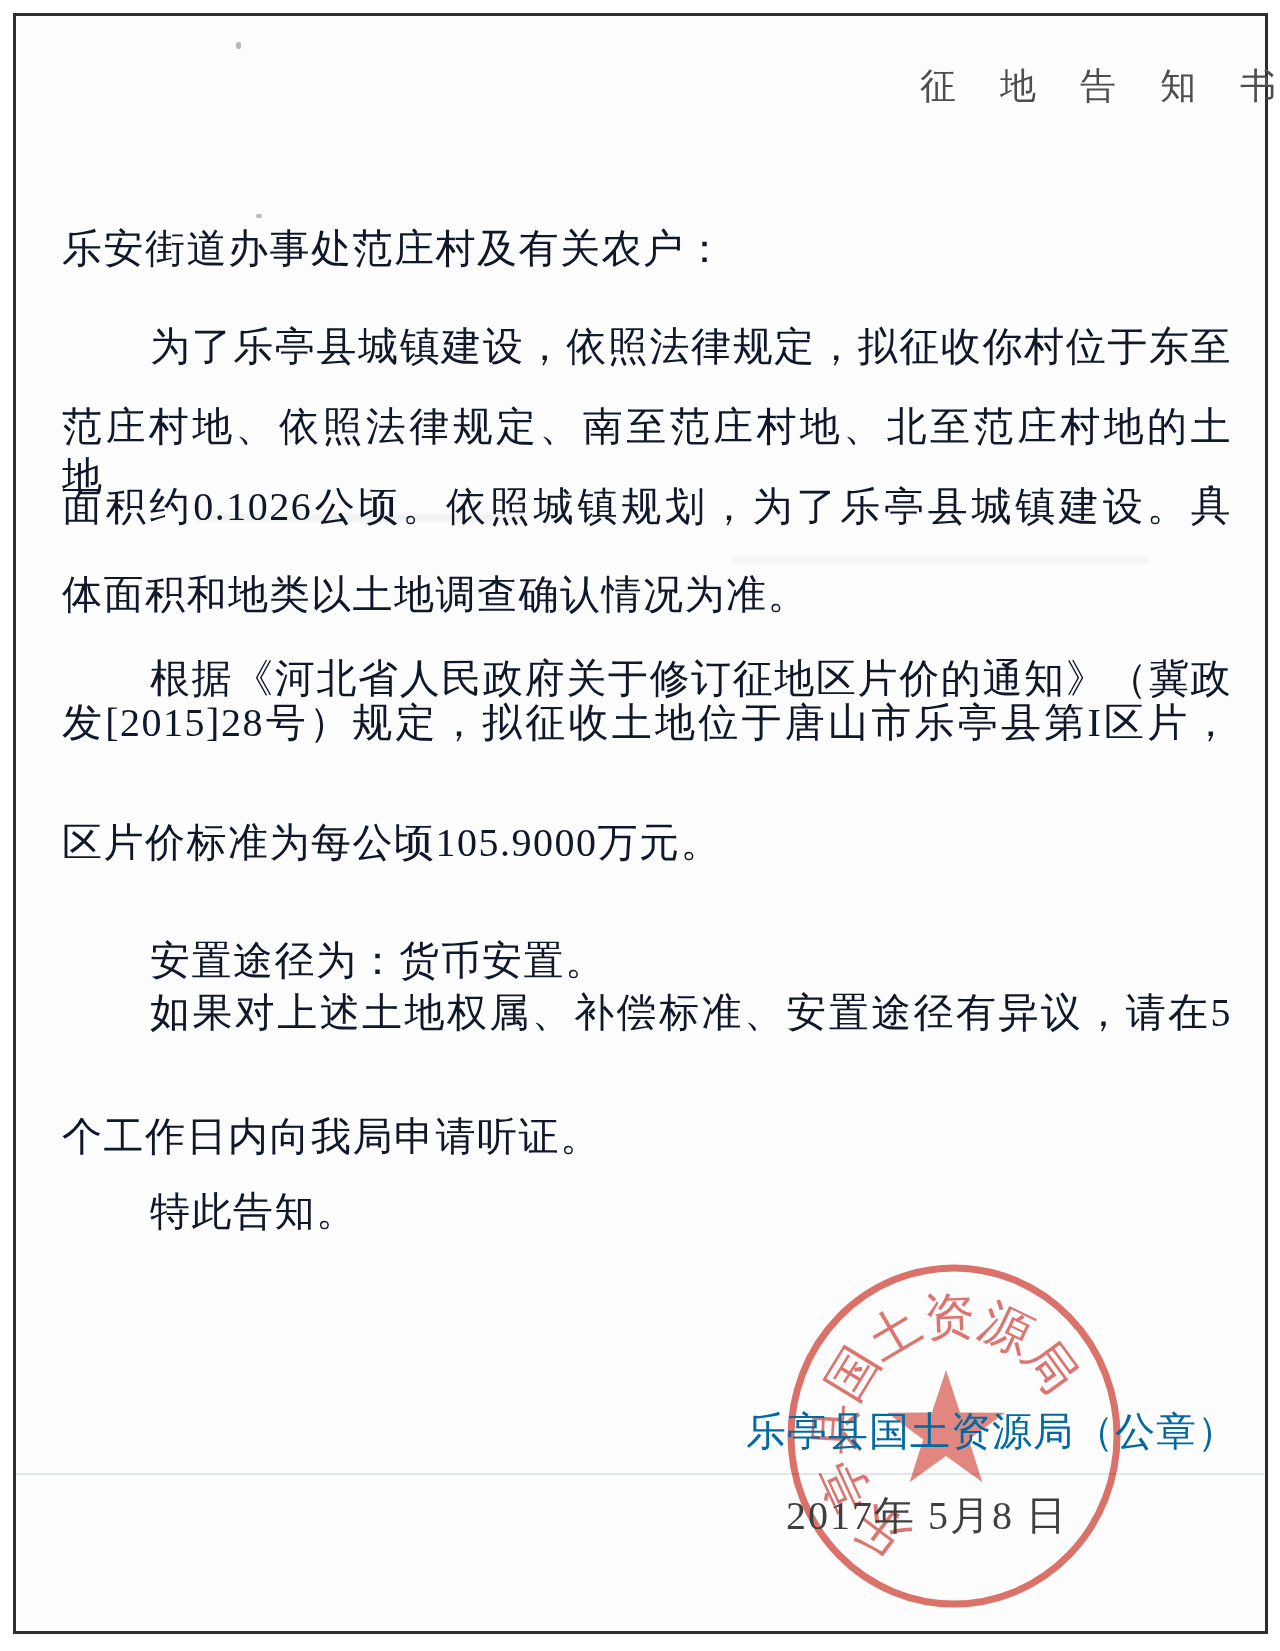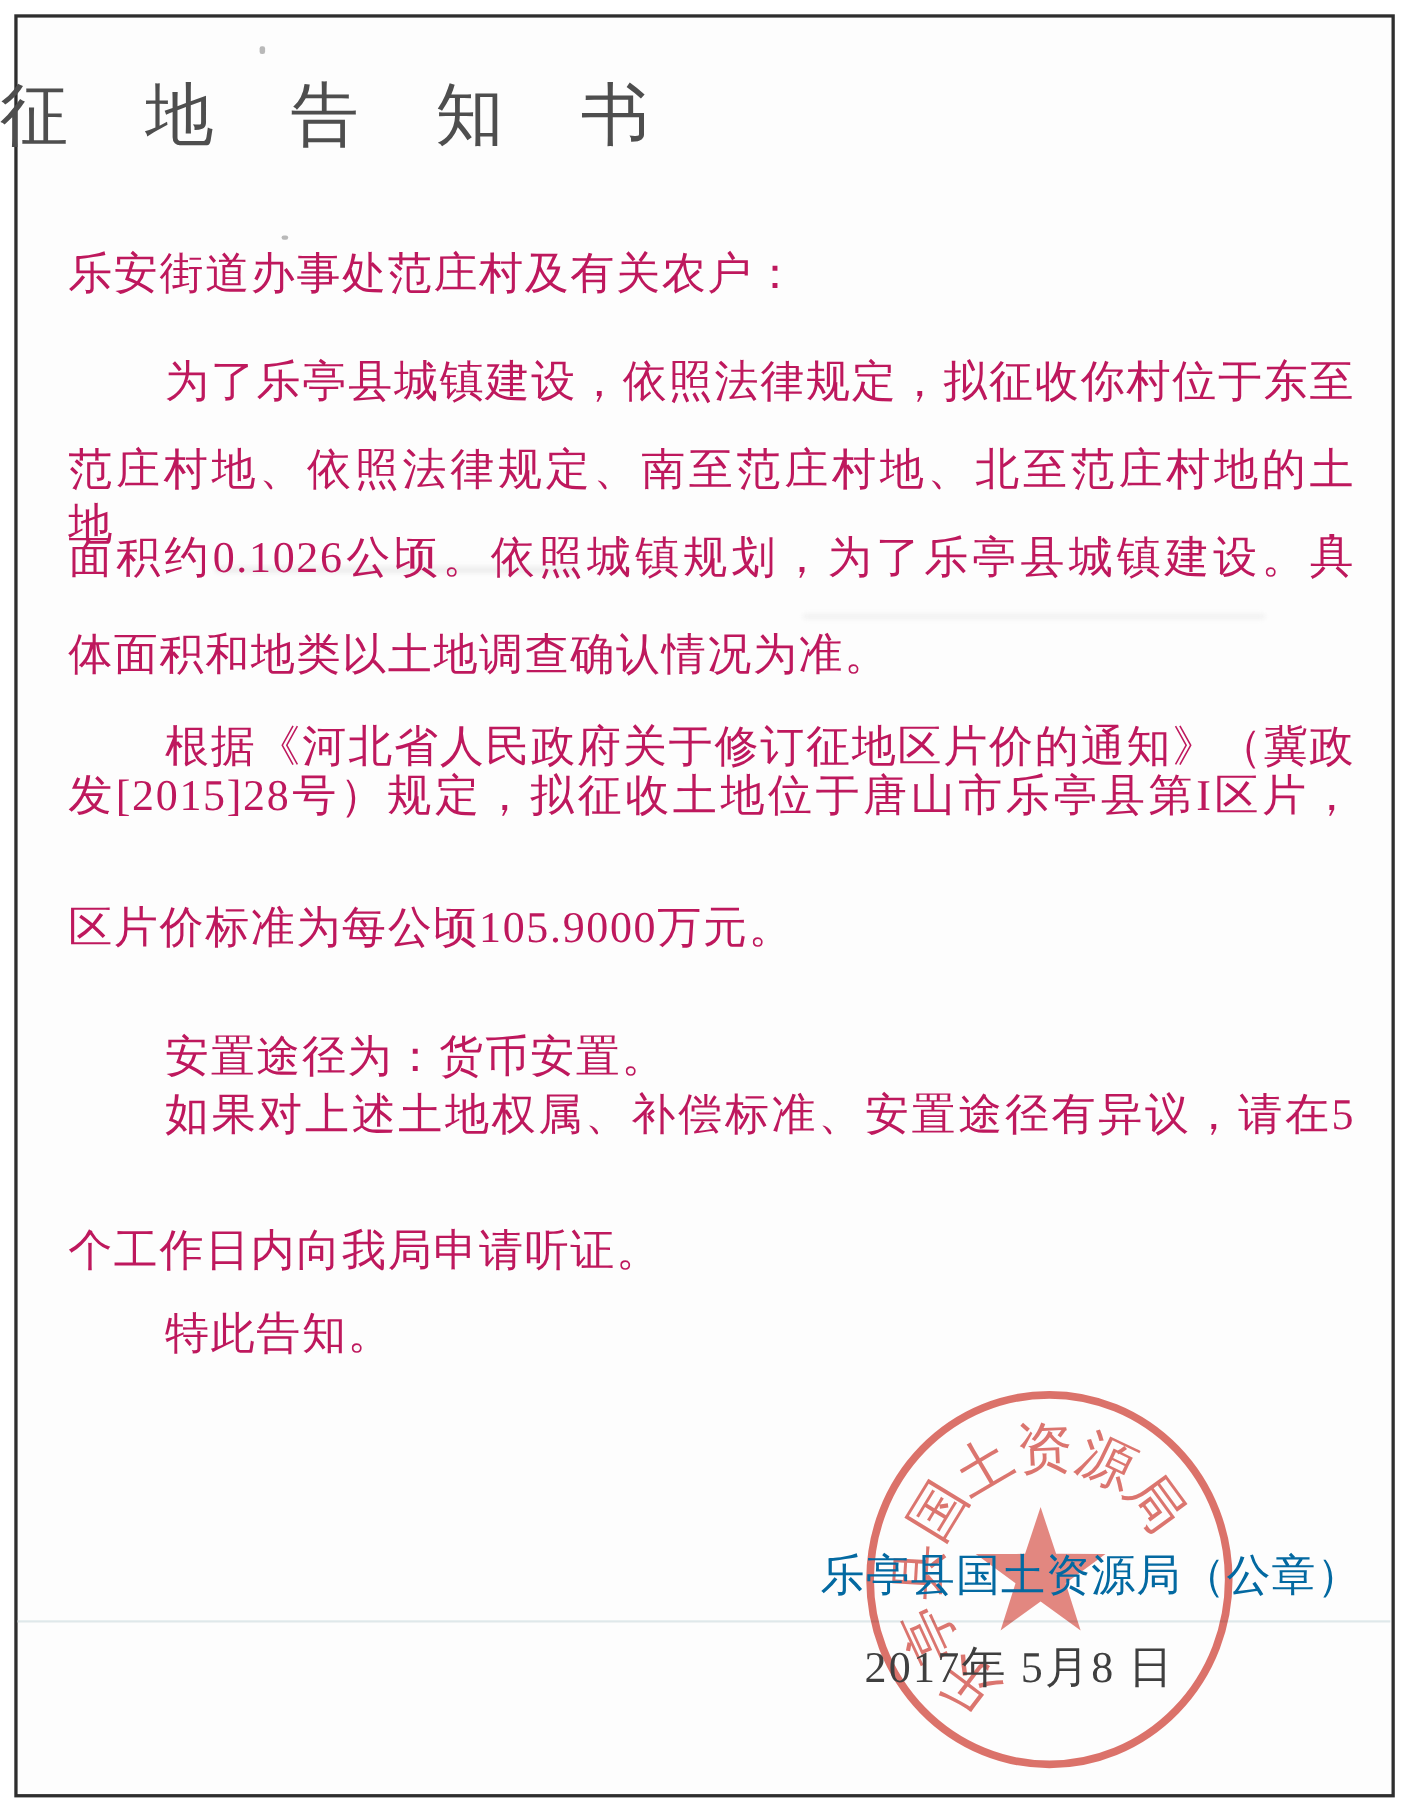--- a/index.html
+++ b/index.html
@@ -7,26 +7,26 @@
     width:1280px;height:1651px;position:relative;background:#ffffff;
     font-family:"Liberation Serif","DejaVu Serif",serif;color:#434343;
     overflow:hidden;
   }
   .frame{
     position:absolute;left:13px;top:13px;width:1255px;height:1621px;
     box-sizing:border-box;border:3px solid #2e2e2e;background:#fdfdfd;
   }
   .title{
     position:absolute;left:0;top:62px;width:1280px;margin:0;
-    text-align:left;font-size:62px;font-weight:normal;
+    text-align:right;font-size:36px;font-weight:normal;
     letter-spacing:4px;color:#4e4e4e;
   }
   .line{
     position:absolute;left:62px;width:1170px;
-    font-size:40px;line-height:50px;letter-spacing:1.5px;color:#be185d;
+    font-size:40px;line-height:50px;letter-spacing:1.5px;color:#0f172a;
   }
   .full{text-align:justify;text-align-last:justify;}
   .indent{text-indent:88px;}
   .signature{
     position:absolute;left:746px;top:1404px;font-size:40px;
     letter-spacing:1px;color:#0369a1;white-space:nowrap;z-index:3;
   }
   .dateline{
     position:absolute;left:786px;top:1488px;font-size:40px;
     letter-spacing:2px;color:#3f3f3f;white-space:nowrap;z-index:3;

